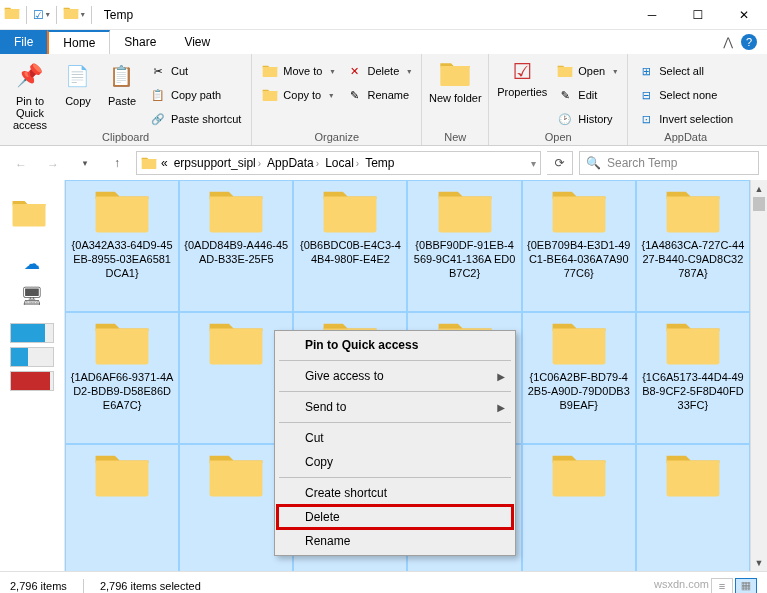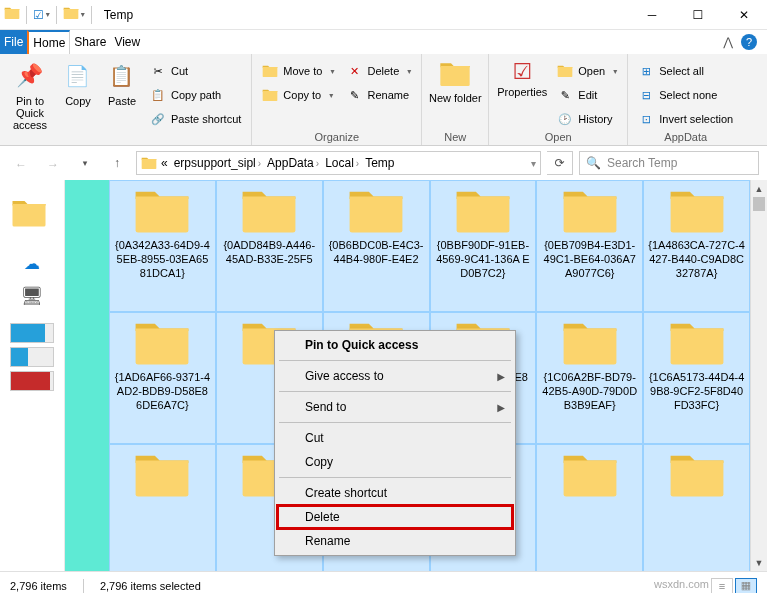--- a/index.html
+++ b/index.html
@@ -9,21 +9,21 @@
 .titlebar { height: 30px; display: flex; align-items: center; border-bottom: 1px solid #e5e5e5; }
 .titlebar .qat { display: flex; gap: 2px; padding-left: 4px; align-items: center; }
 .titlebar .qat .folder-mini { width: 16px; height: 16px; display:inline-block; }
 .titlebar .divider { width:1px; height:18px; background:#ccc; margin:0 4px; }
 .titlebar .title { margin-left: 8px; font-size: 12px; }
 .titlebar .win-controls { margin-left: auto; display: flex; }
 .titlebar .win-controls div { width: 46px; height: 30px; display: flex; align-items: center; justify-content: center; font-family: "Segoe MDL2 Assets", sans-serif; }
 
 
 .tabs { height: 24px; display: flex; align-items: stretch; background:#fff; }
-.tab { padding: 3px 4px; font-size: 12px; cursor: default; display:flex; align-items:center; }
+.tab { padding: 3px 14px; font-size: 12px; cursor: default; display:flex; align-items:center; }
 .tab.file { background: #1979ca; color: #fff; }
 .tab.active { border-top: 2px solid #1979ca; border-left: 2px solid #f97316; border-right:1px solid #d0d0d0; }
 .help-area { margin-left:auto; display:flex; align-items:center; gap:8px; padding-right:10px; color:#1979ca; }
 
 
 .ribbon { height: 92px; background: #f3f3f3; border-bottom: 1px solid #d0d0d0; display: flex; }
 .group { border-right: 1px solid #d9d9d9; display: flex; flex-direction: column; padding: 2px 6px 0 6px; }
 .group-body { flex: 1; display: flex; align-items: flex-start; gap: 4px; }
 .group-label { text-align: center; font-size: 11px; color: #555; padding-bottom: 2px; }
 .big-btn { width: 48px; display: flex; flex-direction: column; align-items: center; gap: 3px; padding-top: 4px; font-size: 11px; text-align: center; line-height: 1.1; }
@@ -45,21 +45,21 @@
 .search-box { width:180px; height:24px; border:1px solid #ccc; display:flex; align-items:center; padding:0 6px; gap:6px; color:#888; }
 
 
 .main { display:flex; height: calc(593px - 30px - 24px - 92px - 34px - 22px); }
 .navpane { width:65px; border-right:1px solid #e8e8e8; overflow:hidden; padding-top:4px; }
 .nav-thumb { width:58px; height:58px; display:flex; align-items:center; justify-content:center; }
 .nav-sep { height:12px; }
 .nav-drive { width:44px; height:20px; margin:4px auto; background:#eee; border:1px solid #ccc; position:relative; }
 .nav-drive .fill { position:absolute; left:0; top:0; bottom:0; width:80%; background:#26a0da; }
 .nav-drive.red .fill { background:#c52b2b; width:92%; }
-.content { flex:1; overflow:hidden; position:relative; background:#5eead4;padding-left:44px; }
+.content { flex:1; overflow:hidden; position:relative; background:#0ea5e9; }
 .grid { display:grid; grid-template-columns: repeat(6, 1fr); gap:0; }
 .cell { height:132px; background:#cce8ff; border:1px solid #99d1ff; display:flex; flex-direction:column; align-items:center; padding:6px 4px; overflow:hidden; }
 .folder-large { width:60px; height:48px; margin-bottom:4px; }
 .fname { font-size:11px; text-align:center; line-height:1.25; word-break:break-all; }
 .scrollbar { width:17px; background:#f0f0f0; border-left:1px solid #ddd; position:relative; }
 .sb-btn { height:17px; display:flex; align-items:center; justify-content:center; font-size:9px; color:#555; }
 .sb-thumb { position:absolute; top:17px; left:2px; right:2px; height:14px; background:#c2c2c2; }
 
 
 .ctx { position:absolute; left:209px; top:150px; width:242px; background:#eeeeee; border:1px solid #a0a0a0; box-shadow:3px 3px 6px rgba(0,0,0,0.25); font-size:12px; padding:2px; }
@@ -153,20 +153,21 @@
         <div class="small-btn">
             <span class="ic">📋</span>
             <span>Copy path</span>
           </div>
         <div class="small-btn">
             <span class="ic">🔗</span>
             <span>Paste shortcut</span>
           </div>
       </div>
     </div>
+    <div class="group-label">Clipboard</div>
   </div>
 
   <div class="group">
     <div class="group-body">
       <div class="small-list">
         <div class="small-btn">
             <span class="ic">
               <svg width="16" height="16">
                 <use href="#folder"></use>
               </svg>

